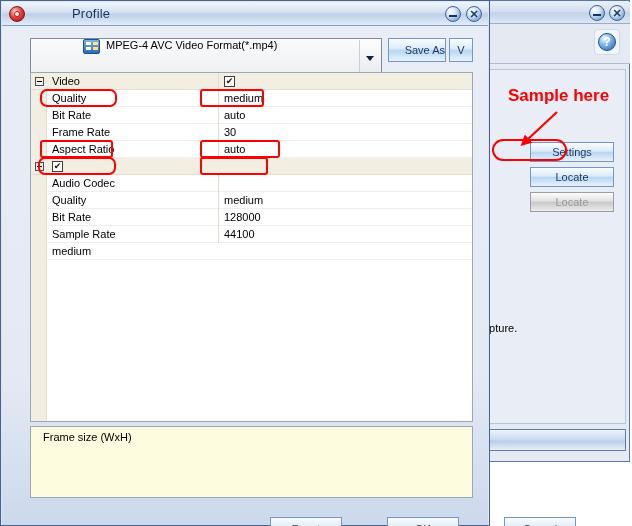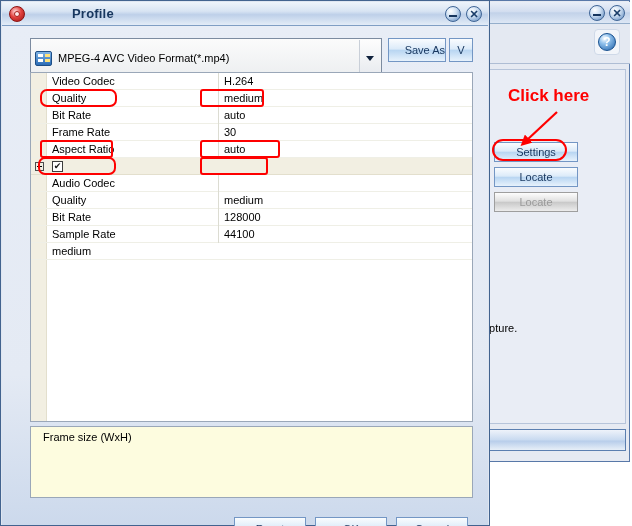--- a/index.html
+++ b/index.html
@@ -108,21 +108,21 @@
     border: 1px solid #8d1210;
     box-sizing: border-box;
     position: relative;
   }
   .dlg-icon::after {
     content: ""; position: absolute; left: 4px; top: 4px;
     width: 6px; height: 6px; border-radius: 50%;
     background: #fdeaea; border: 1px solid #a71d1a; box-sizing: border-box;
   }
   .dlg-title {
-    font-size: 13px; font-weight: bold; color: #17365e;
+    font-size: 13px; font-weight: normal; color: #17365e;
     letter-spacing: 0.2px;
     padding-left: 40px;
   }
   .dlg-winbtns {
     position: absolute; right: 6px; top: 4px;
     display: flex; gap: 5px; align-items: center;
   }
 
   .dlg-body {
     position: absolute; left: 1px; top: 25px; width: 486px; height: 499px;
@@ -133,22 +133,23 @@
   
   .profile-row {
     position: absolute; left: 28px; top: 12px; width: 443px; height: 24px;
     display: flex; align-items: stretch;
   }
   .combo {
     flex: 1 1 auto; height: 40px;
     background: linear-gradient(to bottom, #fbfbfb 0%, #eceef0 100%);
     border: 1px solid #7c8ba0;
     box-sizing: border-box;
-    display: flex; align-items: center;
+    display: flex; 
     position: relative;
+    padding-left: 48px;
   }
   .combo-icon {
     width: 17px; height: 15px; margin-left: 4px; margin-right: 6px;
     background: linear-gradient(to bottom, #7fb4e6 0%, #2b6cb5 100%);
     border: 1px solid #1d4e86;
     border-radius: 2px;
     box-sizing: border-box;
     position: relative; flex: 0 0 auto;
   }
   .combo-icon::before {
@@ -167,20 +168,21 @@
     border-left: 4px solid transparent; border-right: 4px solid transparent;
     border-top: 5px solid #10223c;
   }
   .btn {
     background: linear-gradient(to bottom, #fafcfe 0%, #dcebf9 45%, #b9d6f2 52%, #e7f2fc 100%);
     border: 1px solid #7396c4;
     box-sizing: border-box;
     font-size: 11px; color: #17365e;
     display: flex; align-items: center; justify-content: center;
     cursor: default;
+    margin-left: 36px;
   }
   .btn-saveas { width: 58px; height: 24px; margin-left: 6px; justify-content: flex-end; }
   .btn-v { width: 24px; height: 24px; margin-left: 3px; }
 
   
   .grid {
     position: absolute; left: 28px; top: 46px; width: 443px; height: 350px;
     background: #ffffff;
     border: 1px solid #9aa7b8;
     box-sizing: border-box;
@@ -391,26 +393,30 @@
         </div>
         <div class="btn btn-v">
           <span>V</span>
         </div>
       </div>
 
       <div class="grid">
         <div class="grid-gutter"></div>
         <div class="rows">
 
-
-          <div class="row">
-            <div class="expander"></div>
-            <div class="cell-name">Video Codec</div>
-            <div class="cell-value">H.264</div>
-          </div>
+          <div class="row group">
+            <div class="expander">
+              <div class="box"></div>
+            </div>
+            <div class="cell-name">Video</div>
+            <div class="cell-value">
+              <span class="checkbox"></span>
+            </div>
+          </div>
+
 
           <div class="row">
             <div class="expander"></div>
             <div class="cell-name">Quality</div>
             <div class="cell-value">medium</div>
           </div>
 
           <div class="row">
             <div class="expander"></div>
             <div class="cell-name">Bit Rate</div>
@@ -480,21 +486,21 @@
           <span>OK</span>
         </div>
         <div class="btn btn-bottom">
           <span>Cancel</span>
         </div>
       </div>
 
     </div>
   </div>
 
-  <div class="anno-text" style="left:508px; top:86px;">Click here</div>
+  <div class="anno-text" style="left:508px; top:86px;">Sample here</div>
 
   <svg class="anno-svg">
     <defs>
       <marker id="arrowhead" markerWidth="5" markerHeight="5" refX="1" refY="2.5" orient="auto">
         <polygon points="0 0, 5 2.5, 0 5" fill="#fe0000"></polygon>
       </marker>
     </defs>
     <line x1="557" y1="112" x2="527" y2="140" stroke="#fe0000" stroke-width="2.2" marker-end="url(#arrowhead)"></line>
   </svg>
 

